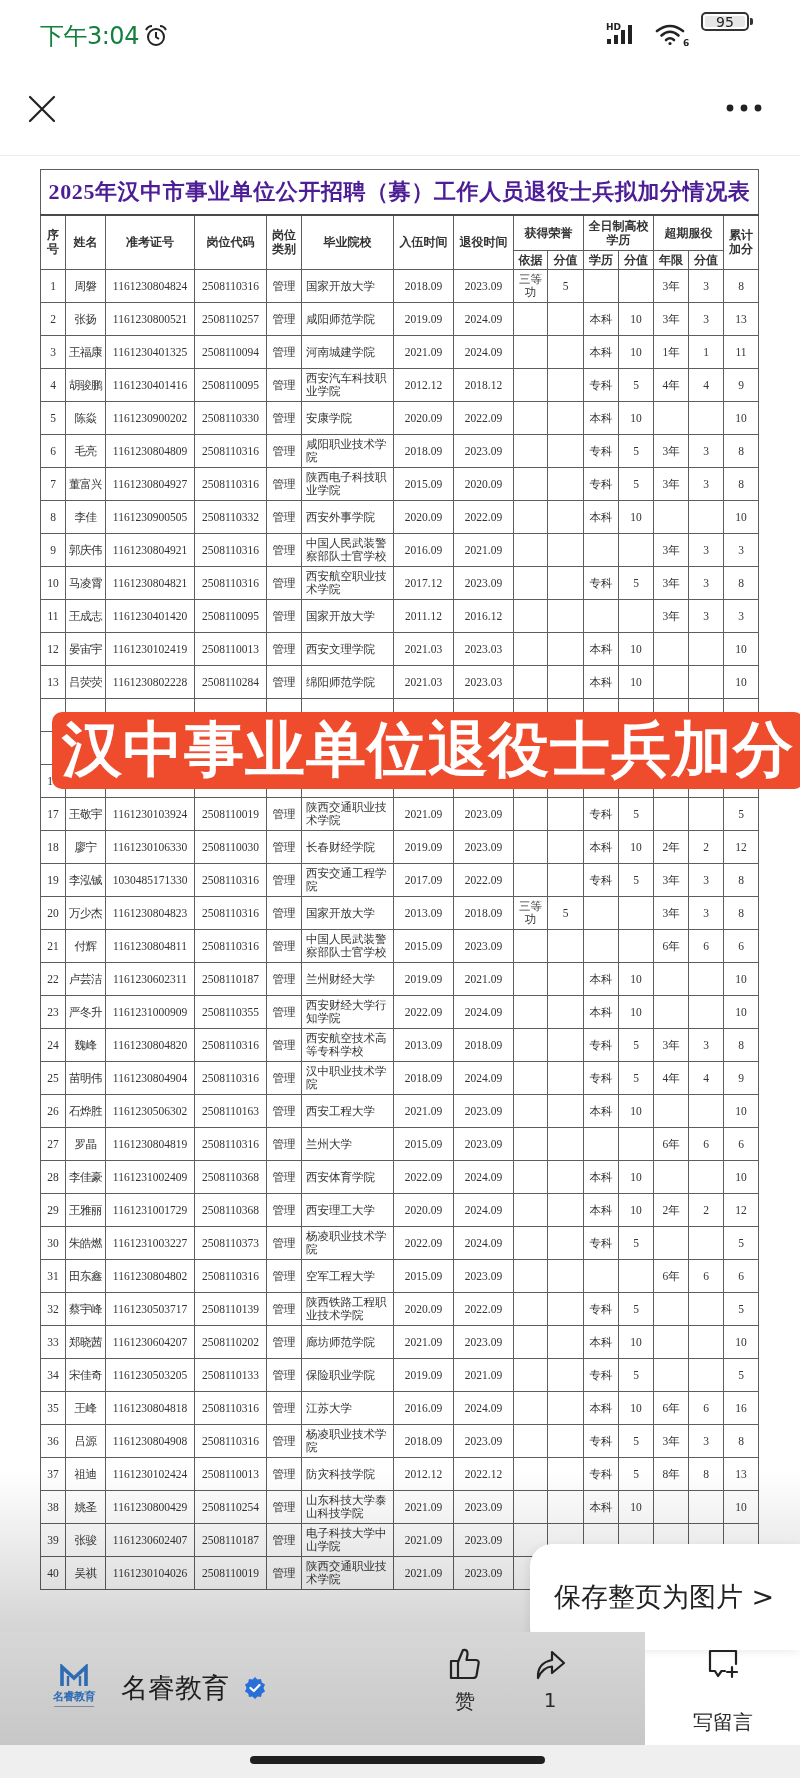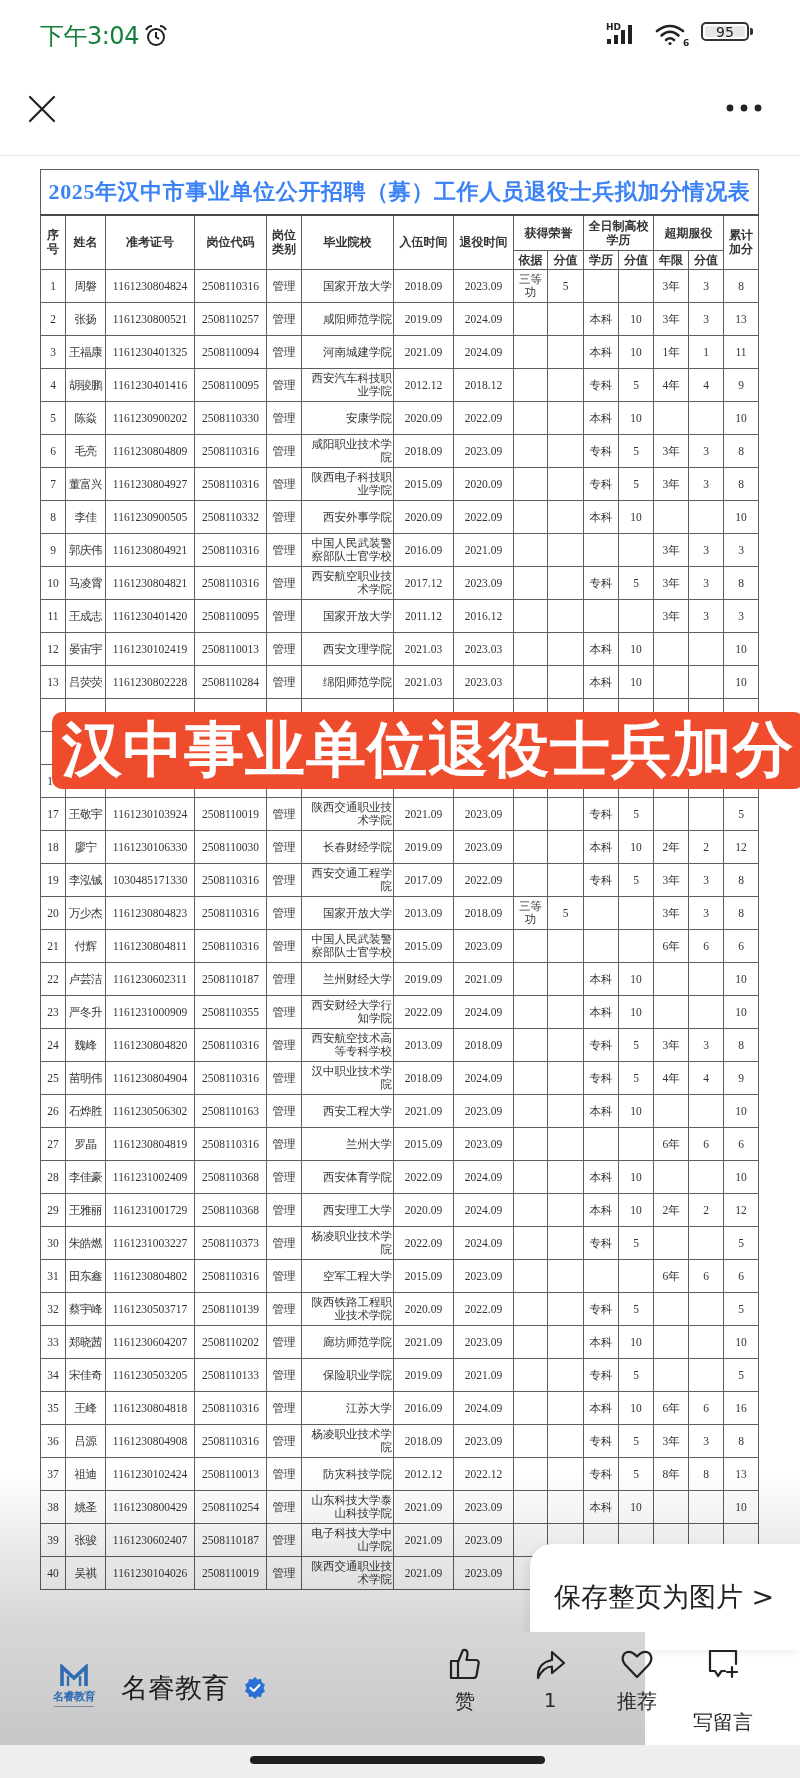--- a/index.html
+++ b/index.html
@@ -4,41 +4,41 @@
 <style>
   * { box-sizing: border-box; margin: 0; padding: 0; }
   html, body { width: 800px; height: 1778px; background: #ffffff; overflow: hidden; }
   body { position: relative; font-family: "DejaVu Sans", "Liberation Sans", sans-serif; color: #222; }
 
   
   .status-time { position: absolute; left: 40px; top: 20px; font-size: 24px; color: #15803d; display: flex; align-items: center; letter-spacing: -0.5px; }
   .status-time svg { margin-left: 4px; }
   .status-signal { position: absolute; left: 606px; top: 22px; }
   .status-wifi { position: absolute; left: 654px; top: 23px; }
-  .status-battery { position: absolute; left: 701px; top: 22px; width: 52px; height: 19px; }
+  .status-battery { position: absolute; left: 701px; top: 12px; width: 52px; height: 19px; }
   .battery-body { position: absolute; left: 0; top: 0; width: 48px; height: 19px; border: 2px solid #333; border-radius: 5px; display: flex; align-items: center; justify-content: center; }
   .battery-fill { position: absolute; left: 2px; top: 2px; right: 2px; bottom: 2px; background: #e6e6e6; border-radius: 2px; }
   .battery-text { position: relative; font-size: 14px; color: #222; }
   .battery-nub { position: absolute; left: 49px; top: 6px; width: 3px; height: 7px; background: #333; border-radius: 0 2px 2px 0; }
 
   
   .nav-close { position: absolute; left: 27px; top: 94px; width: 30px; height: 30px; cursor: pointer; }
   .nav-more { position: absolute; left: 724px; top: 100px; width: 40px; height: 16px; cursor: pointer; }
   .nav-separator { position: absolute; left: 0; top: 155px; width: 800px; height: 1px; background: #ebebeb; }
 
   
   .doc-table { position: absolute; left: 40px; top: 169px; width: 718px; border-collapse: collapse; table-layout: fixed;
                font-family: "Liberation Serif", "DejaVu Serif", serif; color: #333; }
   .doc-table td, .doc-table th { border: 1px solid #5e5e5e; padding: 0 1px; text-align: center; vertical-align: middle; overflow: hidden; }
-  .doc-table .title-cell { height: 45px; font-size: 22px; font-weight: bold; letter-spacing: 0.6px; color: #3b82f6; border-bottom: 2px solid #4a4a4a; }
+  .doc-table .title-cell { height: 45px; font-size: 22px; font-weight: bold; letter-spacing: 0.6px; color: #4c1d95; border-bottom: 2px solid #4a4a4a; }
   .doc-table th { font-size: 12px; font-weight: bold; line-height: 14px; color: #333; }
   .doc-table tr.h1 th { height: 36px; }
   .doc-table tr.h2 th { height: 19px; }
   .doc-table tr.body-row td { height: 33px; font-size: 11.5px; line-height: 13px; }
-  .doc-table td.c-school { text-align: right; padding-left: 4px; font-size: 11.5px; }
+  .doc-table td.c-school { text-align: left; padding-left: 4px; font-size: 11.5px; }
   .doc-table td.c-name { font-size: 12px; letter-spacing: -0.5px; }
   .doc-table td.c-honor_basis { font-size: 11.5px; line-height: 13px; padding: 0 5px; }
 
   
   .banner { position: absolute; left: 8px; top: 712px; width: 752px; height: 77px; background: #ef4b2d; border-radius: 10px;
             display: flex; align-items: center; justify-content: center; color: #ffffff; font-size: 60px; font-weight: bold;
             letter-spacing: 1px; font-family: "DejaVu Sans", "Liberation Sans", sans-serif; z-index: 3; margin-left: 44px; }
 
   
   .bottom-fade { position: absolute; left: 0; top: 1470px; width: 800px; height: 162px;
@@ -875,26 +875,20 @@
       <path d="M11 16 L16 4 Q21 3 20.5 8.5 L19.5 14 L29 14 Q32.5 14.5 31.5 18 L29.5 29.5 Q29 32 26 32 L11 32"></path>
     </svg>
     <span class="action-label">赞</span>
   </div>
   <div class="action" style="left:550px;">
     <svg width="36" height="36" viewBox="0 0 36 36" fill="none" stroke="#222" stroke-width="2.2" stroke-linejoin="round">
       <path d="M6 32 Q5 17 20 14 L20 6 L32 17 L20 27 L20 20.5 Q11 21 6 32 Z"></path>
     </svg>
     <span class="action-label">1</span>
   </div>
-  <div class="action" style="left:637px;">
-    <svg width="36" height="36" viewBox="0 0 36 36" fill="none" stroke="#222" stroke-width="2.2" stroke-linejoin="round">
-      <path d="M18 31 L6 18.5 Q1.5 13 5.5 7.5 Q11 3 18 10.5 Q25 3 30.5 7.5 Q34.5 13 30 18.5 Z"></path>
-    </svg>
-    <span class="action-label">推荐</span>
-  </div>
   <div class="action" style="left:723px;justify-content:space-between;">
     <svg width="36" height="36" viewBox="0 0 36 36" fill="none" stroke="#222" stroke-width="2.2" stroke-linejoin="round" stroke-linecap="round">
       <path d="M31 18 V5 H5 V25 H10 L13 30 L16.5 25 H20"></path>
       <path d="M27 21 V31 M22 26 H32"></path>
     </svg>
     <span class="action-label">写留言</span>
   </div>
 </div>
 
 <div class="system-bar">

